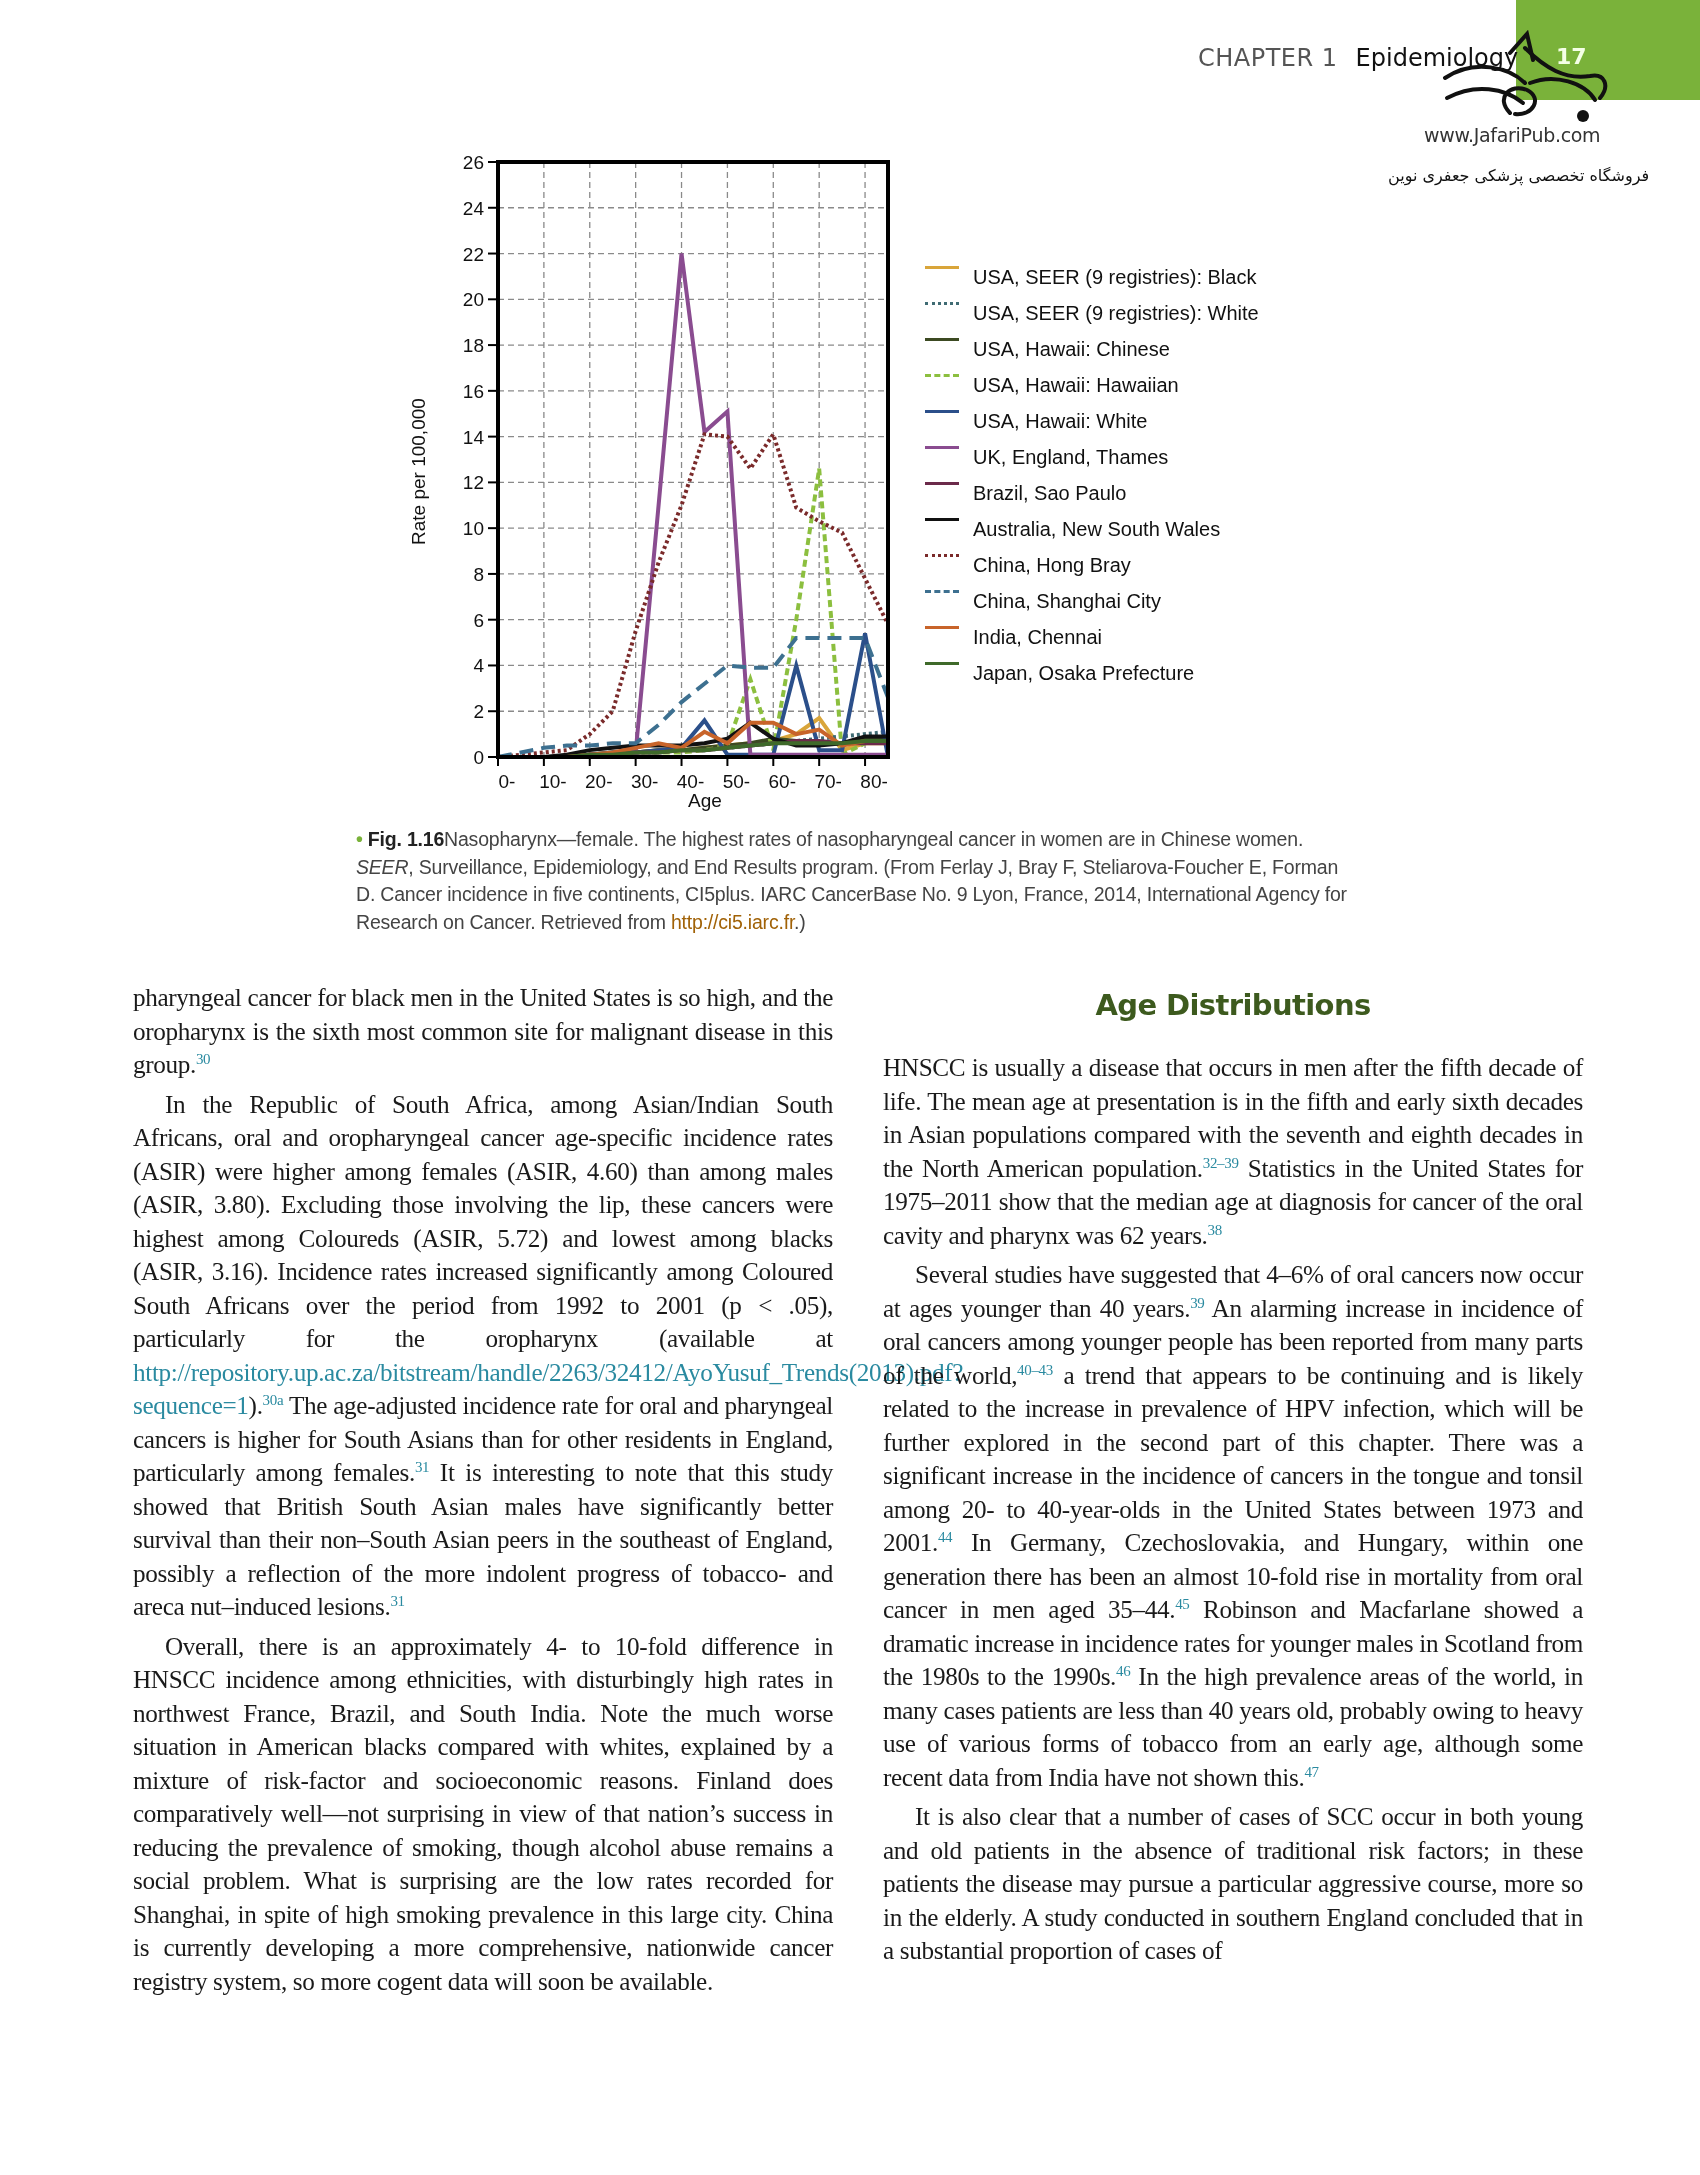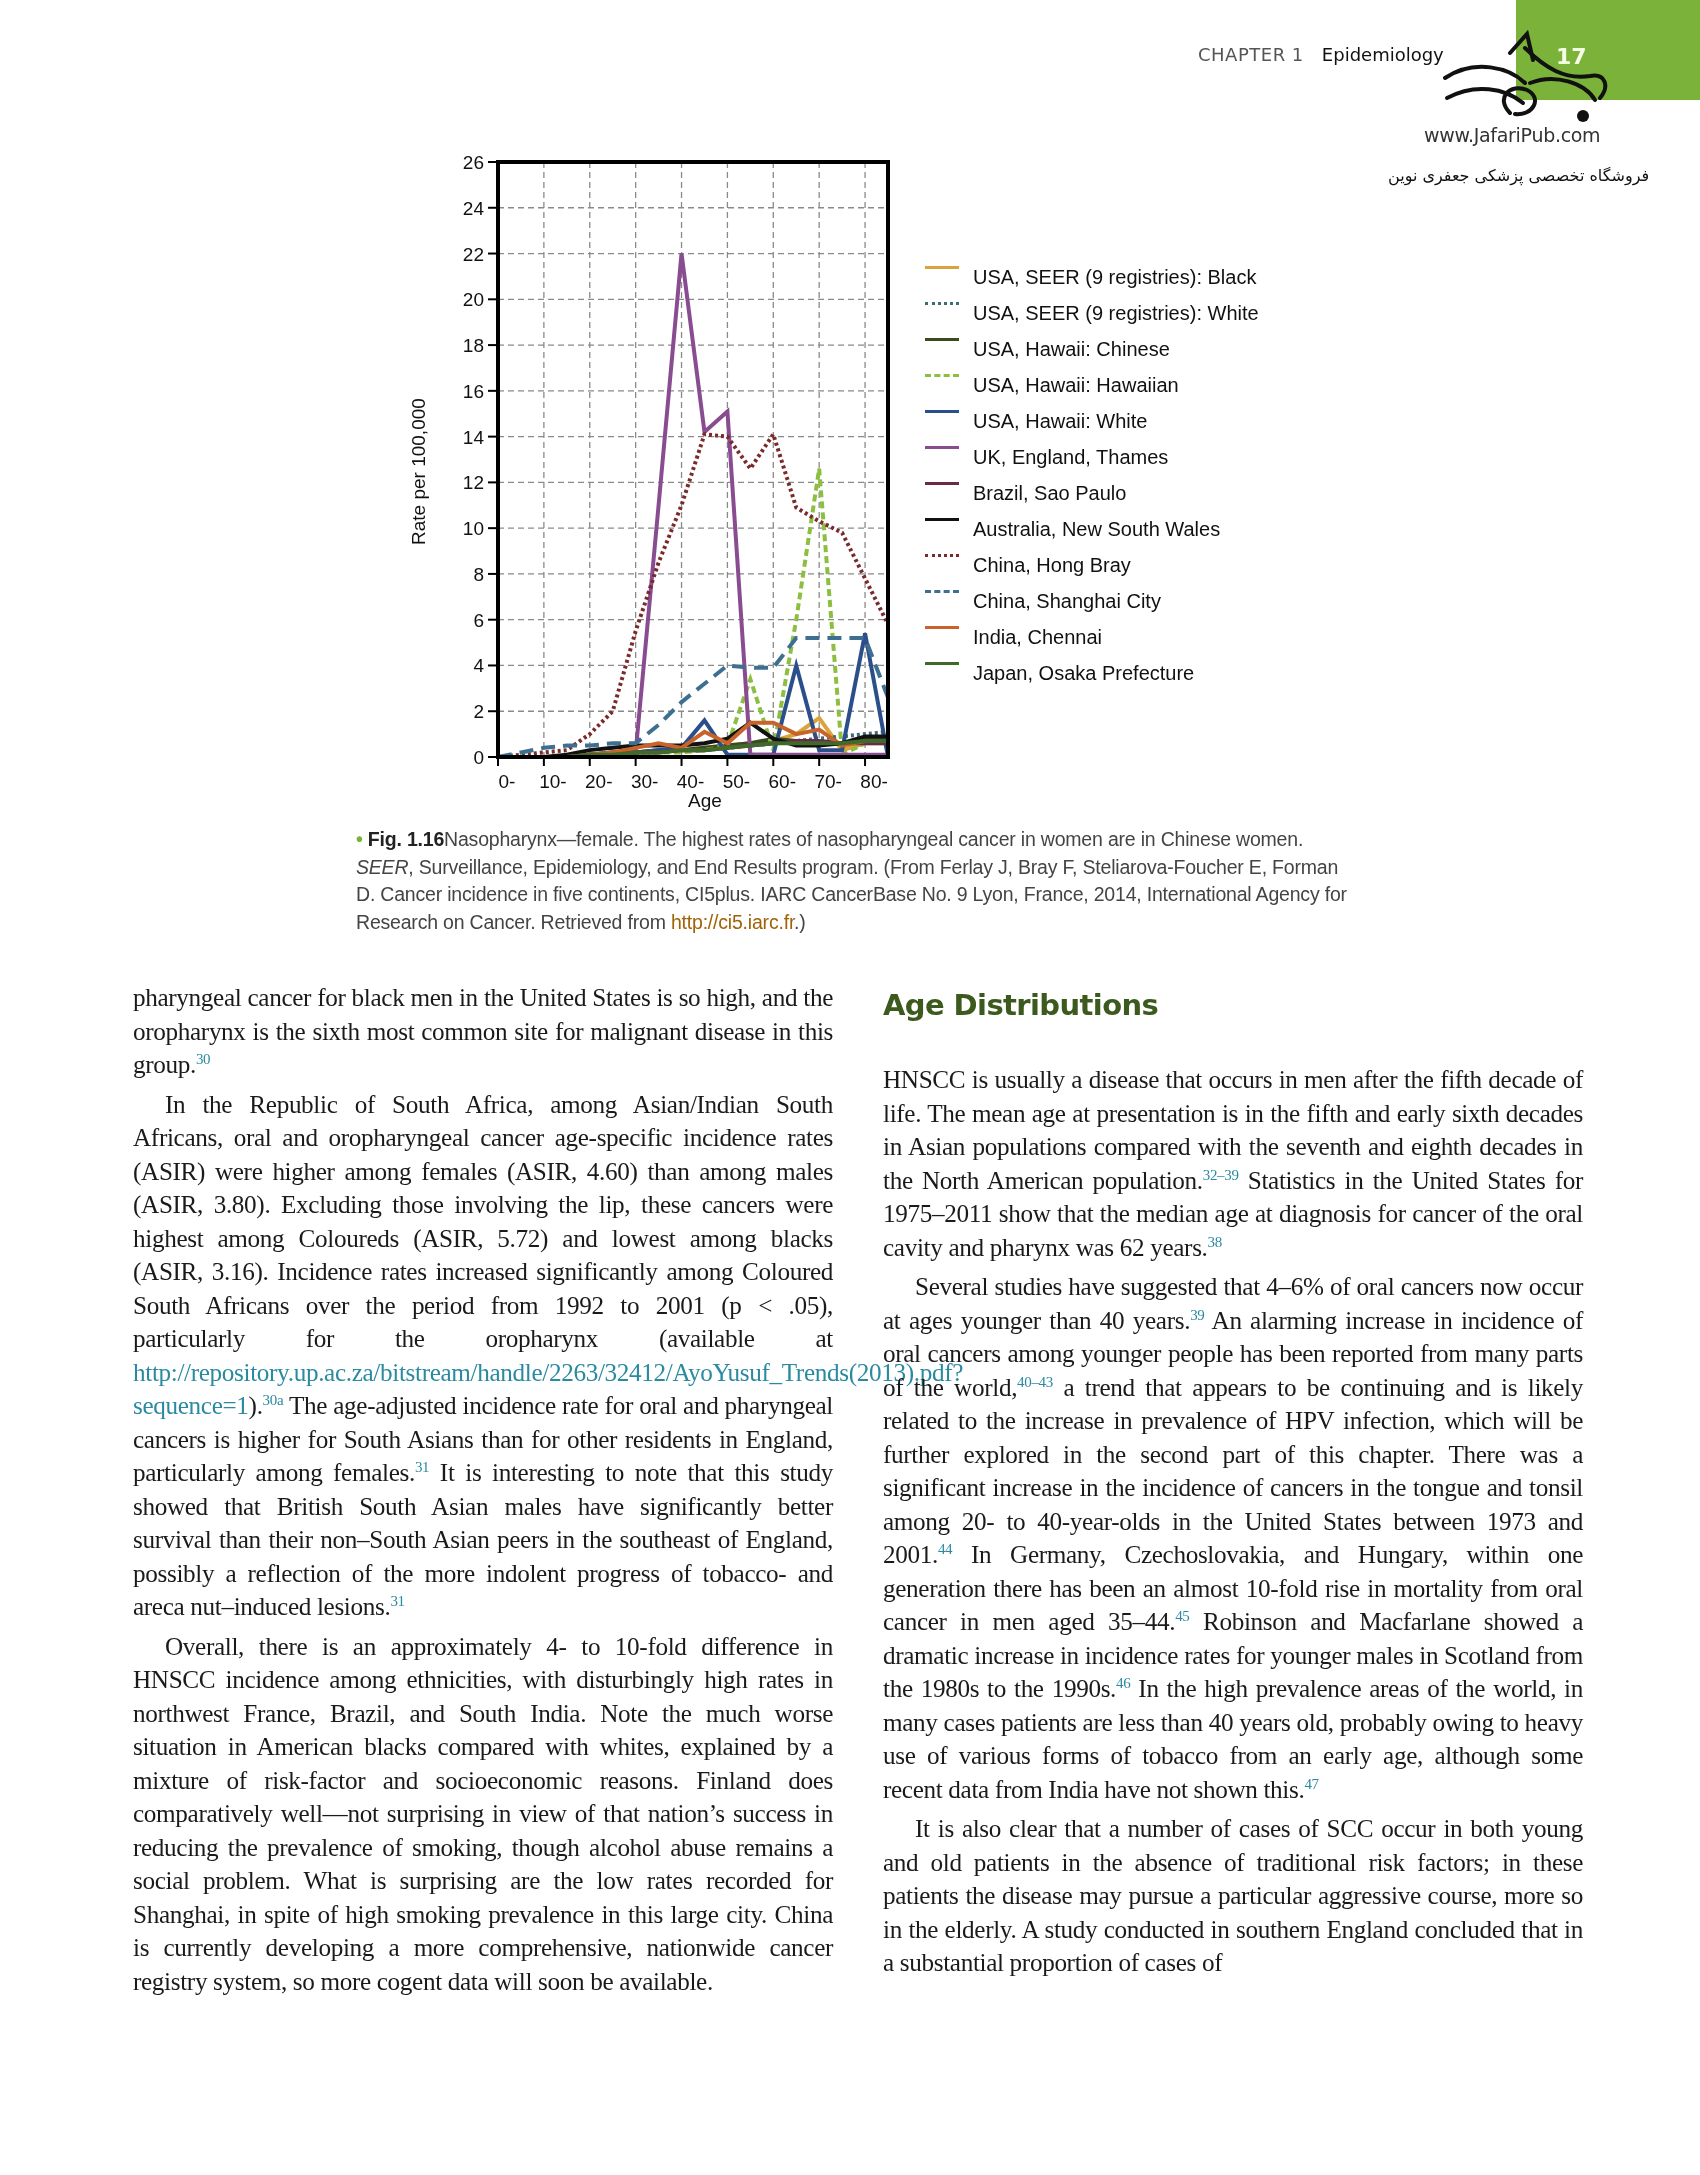--- a/index.html
+++ b/index.html
@@ -1,18 +1,18 @@
 <!DOCTYPE html>
 <html><head>
 <meta charset="utf-8">
 <style>
   html, body { margin: 0; padding: 0; background: #ffffff; }
   body { width: 1700px; height: 2175px; position: relative; overflow: hidden; font-family: "Liberation Serif", serif; color: #1a1a1a; }
   
-  .running-head { position: absolute; top: 44px; left: 1198px; font-family: "DejaVu Sans", sans-serif; font-size: 18px; white-space: nowrap; }
+  .running-head { position: absolute; top: 44px; left: 1198px; font-family: "DejaVu Sans", sans-serif; font-size: 24px; white-space: nowrap; }
   .running-head .chap { color: #555555; letter-spacing: 0.5px; }
   .running-head .title { color: #111111; margin-left: 18px; }
   .page-tab { position: absolute; left: 1516px; top: 0; width: 184px; height: 100px; background: #7ab23a; }
   .page-num { position: absolute; left: 1556px; top: 44px; font-family: "DejaVu Sans", sans-serif; font-weight: bold; font-size: 22px; color: #f4ffe6; }
   .logo { position: absolute; left: 1415px; top: 28px; width: 200px; height: 95px; }
   .watermark-url { position: absolute; left: 1424px; top: 124px; font-family: "DejaVu Sans", sans-serif; font-size: 19px; color: #333; letter-spacing: -0.3px; }
   .watermark-fa { position: absolute; left: 1388px; top: 166px; font-family: "DejaVu Sans", sans-serif; font-size: 16px; color: #111; direction: rtl; }
 
   
   .chart { position: absolute; left: 400px; top: 140px; width: 960px; height: 680px; }
@@ -28,21 +28,21 @@
   .caption a { color: #a16207; text-decoration: none; }
 
   
   .col { position: absolute; top: 981px; width: 700px; font-size: 25.2px; line-height: 33.5px; text-align: justify; color: #1a1a1a; letter-spacing: -0.35px; }
   .col.left { left: 133px; }
   .col.right { left: 883px; top: 985px; }
   .col p { margin: 0; }
   .col p.indent { text-indent: 32px; margin-top: 6px; }
   .col sup { font-size: 15px; color: #2a8aa0; line-height: 0; vertical-align: 9px; }
   .col a { color: #2a8aa0; text-decoration: none; }
-  .section-heading { font-family: "DejaVu Sans", sans-serif; font-size: 29px; color: #3d5a1e; font-weight: bold; margin: 0 0 38px 0; line-height: 40px; letter-spacing: -0.6px; text-align: left; }
+  .section-heading { font-family: "DejaVu Sans", sans-serif; font-size: 29px; color: #3d5a1e; font-weight: bold; margin: 0 0 26px 0; line-height: 40px; letter-spacing: -0.6px; text-align: center; }
 </style>
 </head>
 <body>
 
 <div class="page-tab"></div>
 <div class="running-head">
   <span class="chap">CHAPTER 1</span><span class="title">Epidemiology</span>
 </div>
 <div class="page-num">17</div>
 <svg class="logo" viewBox="0 0 200 95">

